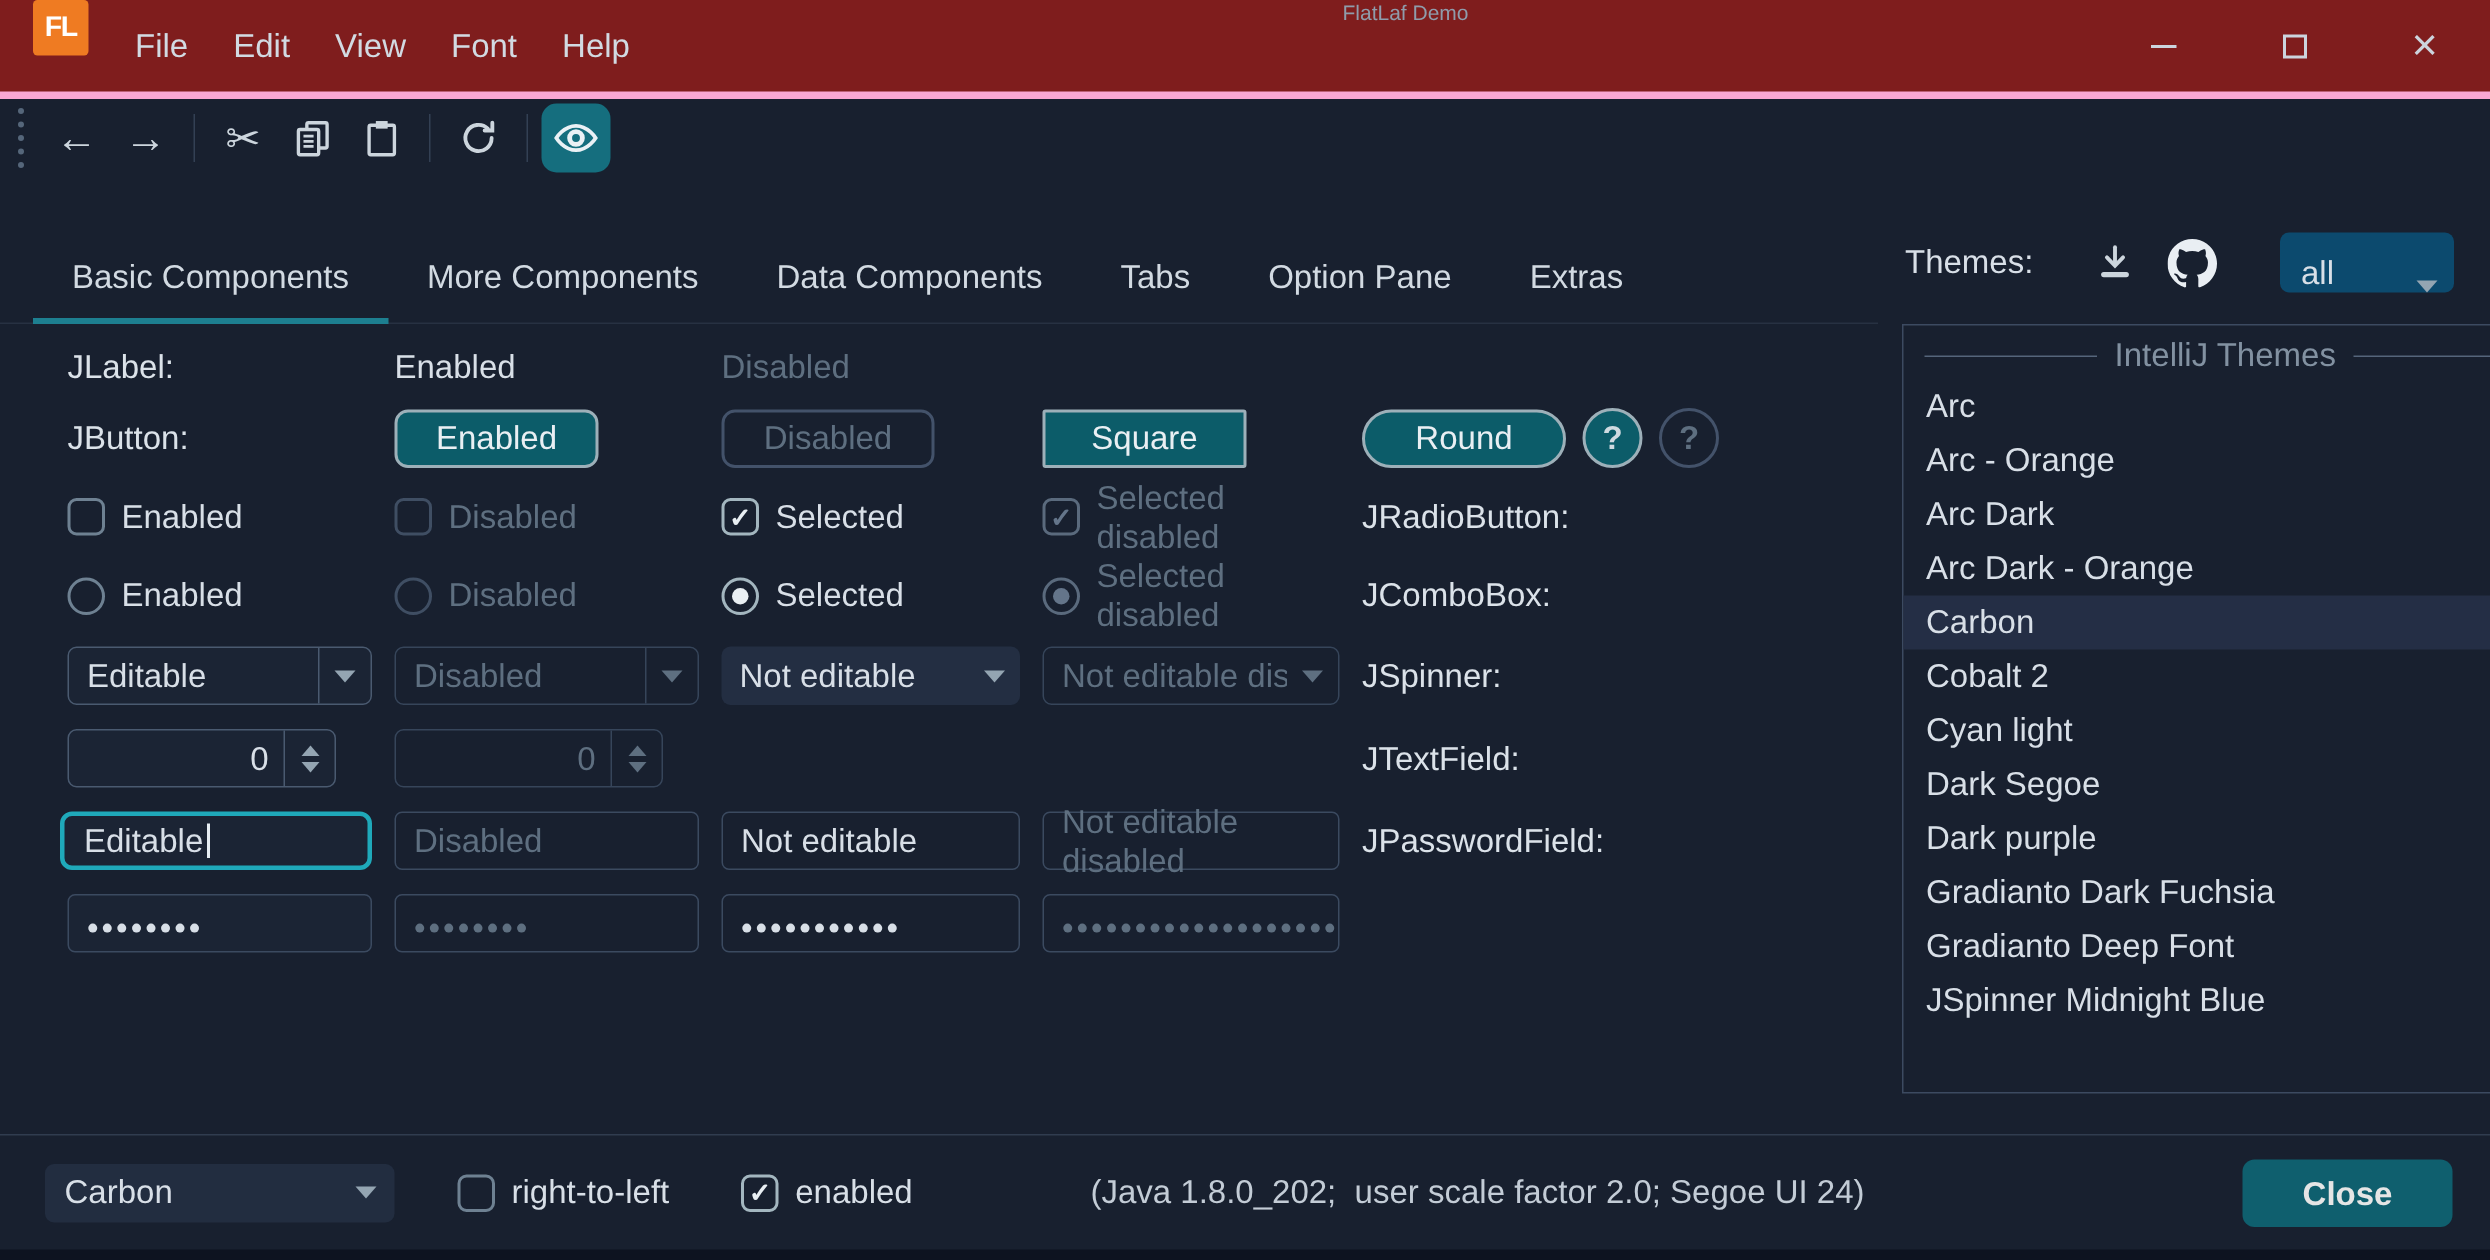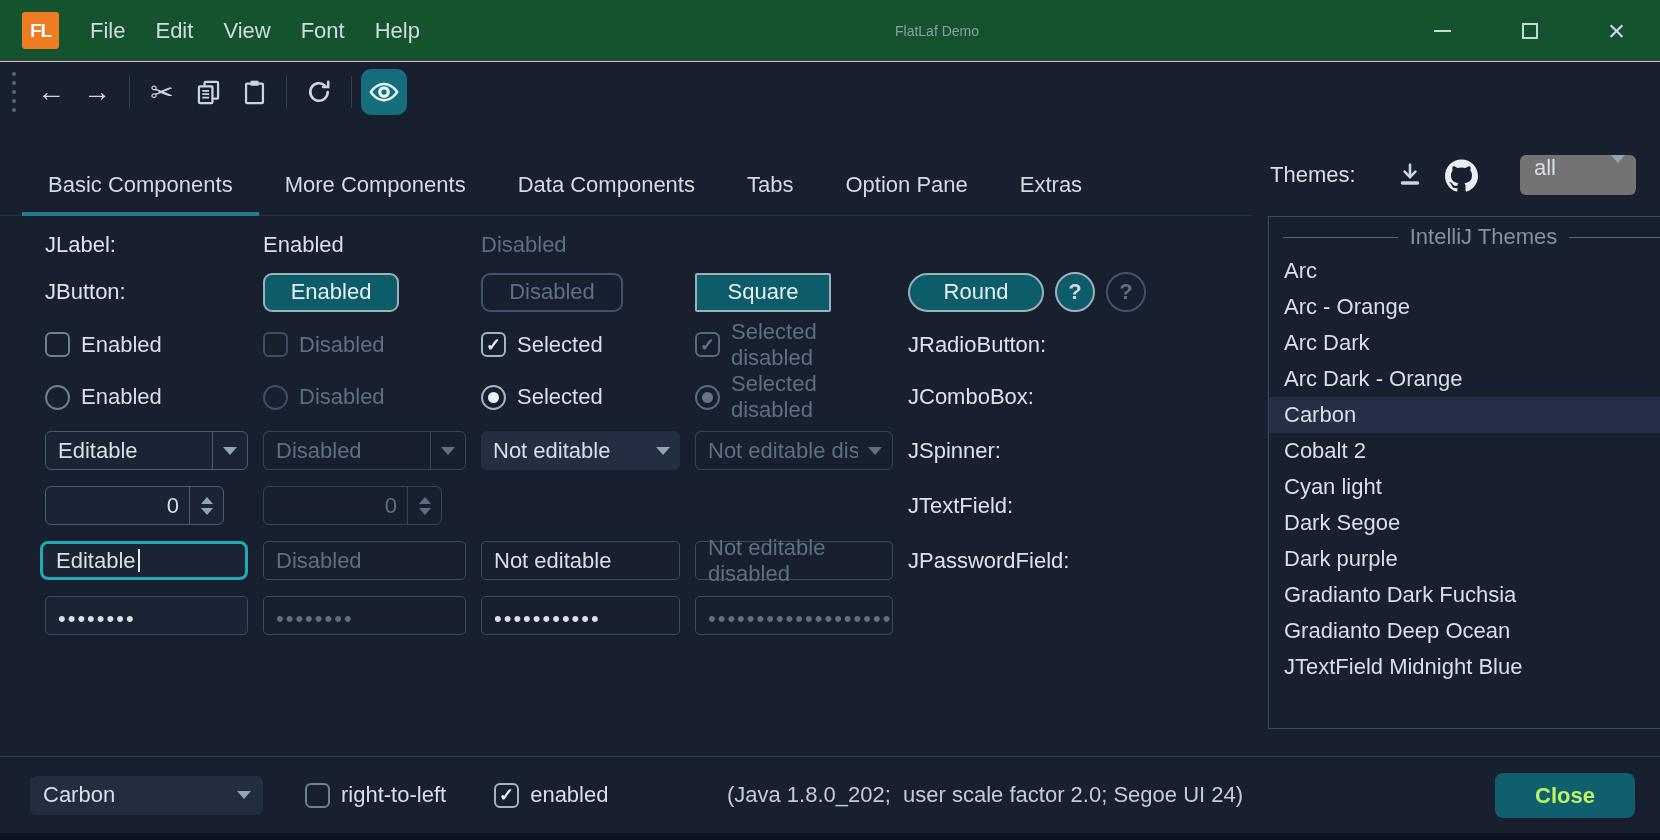--- a/index.html
+++ b/index.html
@@ -1,20 +1,20 @@
 <!DOCTYPE html>
 <html><head>
 <meta charset="utf-8">
 <style>
   html,body{margin:0;padding:0}
   body{position:relative;width:1660px;height:840px;background:#18202f;color:#d8dfe7;
        font-family:"Liberation Sans",sans-serif;font-size:22px;overflow:hidden}
   
-  .titlebar{position:absolute;top:0;left:0;right:0;height:61px;background:#14532d;
-            border-bottom:1px solid #f9a8d4;display:flex;align-items:center}
+  .titlebar{position:absolute;top:0;left:0;right:0;height:61px;background:#7f1d1d;
+            border-bottom:5px solid #f9a8d4;display:flex;}
   .logo{width:37px;height:37px;margin-left:22px;background:#ef7b22;border-radius:3px;
         display:flex;align-items:center;justify-content:center;color:#fff;font-weight:bold;
         font-size:19px;letter-spacing:-1px}
   .menus{display:flex;margin-left:16px;height:100%}
   .menu{padding:0 15px;display:flex;align-items:center;color:#d2dae2}
   .title{position:absolute;left:937px;transform:translateX(-50%);color:#8f9cab;font-size:14px}
   .winctl{margin-left:auto;display:flex;height:100%}
   .winbtn{width:87px;height:100%;display:flex;align-items:center;justify-content:center;color:#ccd4dd}
   .glyph-min{width:17px;height:2px;background:#ccd4dd}
   .glyph-max{width:16px;height:16px;border:2px solid #ccd4dd;box-sizing:border-box}
@@ -88,43 +88,43 @@
   .tf.enbg{background:#1b2434}
   .tf.focus{border:3.5px solid #1fa9ba;border-radius:8px;background:#1b2434;
             width:calc(100% + 10px);margin-left:-5px;padding:0 13px}
   .caret{width:2px;height:23px;background:#e6edf2;margin-left:2px;flex:none}
   .pw{letter-spacing:2px;padding-top:6px}
   
   .themes-head{position:absolute;top:153px;left:1270px;width:366px;height:44px;display:flex;align-items:center}
   .t-label{color:#d8dfe7}
   .dlbtn{margin-left:34px;width:40px;height:40px;display:flex;align-items:center;justify-content:center}
   .ghbtn{margin-left:12px;width:40px;height:40px;display:flex;align-items:center;justify-content:center}
-  .filter-combo{margin-left:auto;width:116px;height:40px;background:#737373;border-radius:6px;
-                display:flex;align-items:flex-start}
+  .filter-combo{margin-left:auto;width:116px;height:40px;background:#0c4a6e;border-radius:6px;
+                display:flex;align-items:flex-end}
   .filter-combo .txt{padding-left:14px;flex:1}
   .filter-combo .arrowzone{width:36px;display:flex;align-items:center;justify-content:center}
   .theme-list{position:absolute;left:1268px;top:216px;width:431px;height:513px;box-sizing:border-box;
               border:1px solid #3c4a61;background:#18202f;padding-top:4px}
   .group-sep{height:32px;display:flex;align-items:center;padding:0 14px}
   .group-sep .line{flex:1;height:1px;background:#55657b}
   .group-sep .gtext{padding:0 12px;color:#8291a1}
   .theme-item{height:36px;display:flex;align-items:center;padding-left:15px}
   .theme-item.selected{background:#242e45}
   .vscroll{position:absolute;right:3px;top:46px;width:14px;height:106px;background:#2e3c58}
   
   .bottombar{position:absolute;left:0;right:0;top:756px;height:76px;border-top:1px solid #303c4f;
              display:flex;align-items:center}
   .laf-combo{margin-left:30px;width:233px;height:39px;background:#222d40;border-radius:6px;
              display:flex;align-items:center;flex:none}
   .laf-combo .txt{padding-left:13px;flex:1}
   .laf-combo .arrowzone{width:38px;display:flex;align-items:center;justify-content:center}
   .bb-check{display:flex;align-items:center}
   .info{position:absolute;left:985px;transform:translateX(-50%);color:#c3ccd6;white-space:pre}
   .close-btn{position:absolute;right:25px;top:16px;width:140px;height:45px;background:#0f5f6e;border-radius:8px;
-             display:flex;align-items:center;justify-content:center;font-weight:bold;color:#bef264}
+             display:flex;align-items:center;justify-content:center;font-weight:bold;color:#e5e5e5}
   .bottomstrip{position:absolute;bottom:0;left:0;right:0;height:7px;background:#0d1320}
 </style>
 </head>
 <body>
 
 <div class="titlebar">
   <div class="logo">FL</div>
   <div class="menus">
 
   <div class="menu">
@@ -281,24 +281,24 @@
       <div class="theme-item">
         <span>Dark Segoe</span>
       </div>
       <div class="theme-item">
         <span>Dark purple</span>
       </div>
       <div class="theme-item">
         <span>Gradianto Dark Fuchsia</span>
       </div>
       <div class="theme-item">
-        <span>Gradianto Deep Ocean</span>
-      </div>
-      <div class="theme-item">
-        <span>JTextField Midnight Blue</span>
+        <span>Gradianto Deep Font</span>
+      </div>
+      <div class="theme-item">
+        <span>JSpinner Midnight Blue</span>
       </div>
     </div>
   <div class="vscroll"></div>
 </div>
 
 <div class="grid">
 
   <div class="cell rowlabel">JLabel:</div>
   <div class="cell">
       <span>Enabled</span>

